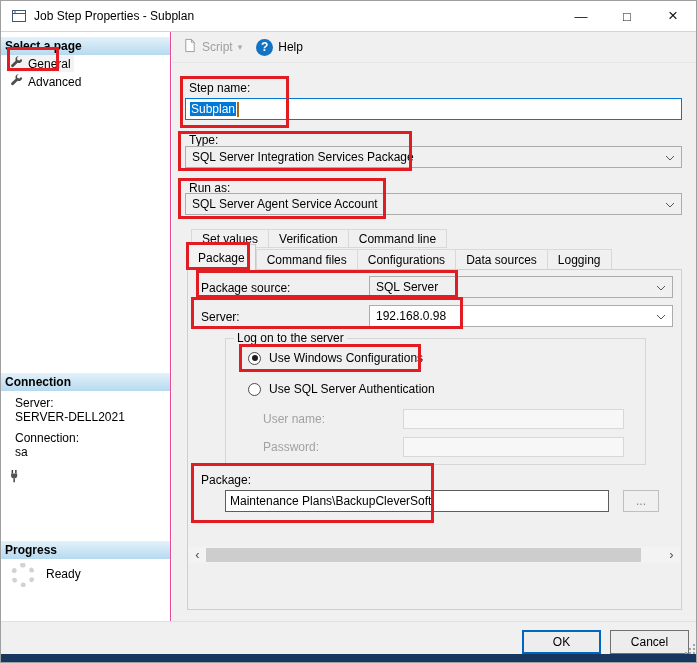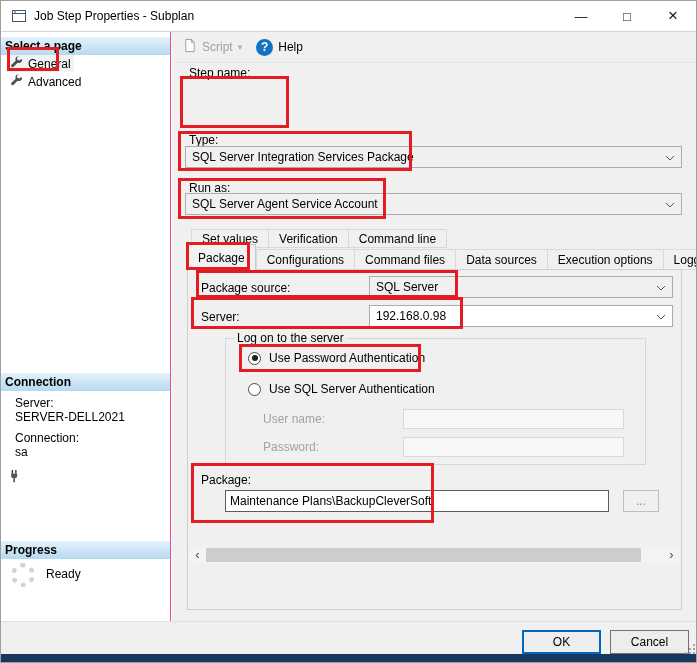--- a/index.html
+++ b/index.html
@@ -163,21 +163,25 @@
         </span>
         <span>Script</span>
         <span class="chev">▾</span>
       </span>
       <span class="tool-help">
         <span class="help-badge">?</span>
         <span>Help</span>
       </span>
     </div>
 
-    <div class="flabel" style="left:17px;top:34px;">Step name:</div>
+    <div class="flabel" style="left:17px;top:49px;">Step name:</div>
+    <div class="field" style="left:13px;top:66px;width:497px;border-color:#0078d7;">
+      <span class="sel-text">Subplan</span>
+        <span class="caret"></span>
+    </div>
 
     <div class="flabel" style="left:17px;top:101px;">Type:</div>
     <div class="combo" style="left:13px;top:114px;width:497px;">
       <span>SQL Server Integration Services Package</span>
       <span class="chevbox">
         <svg class="chevron-svg" width="10" height="6" viewBox="0 0 10 6">
             <polyline points="1,1 5,5 9,1" fill="none" stroke="#565656"></polyline>
           </svg>
       </span>
     </div>
@@ -193,24 +197,23 @@
     </div>
 
     <div class="tabs1">
       <span class="tab">Set values</span>
       <span class="tab">Verification</span>
       <span class="tab">Command line</span>
     </div>
 
     <div class="tabs2">
       <span class="tab active">Package</span>
+      <span class="tab">Command files</span>
       <span class="tab">Configurations</span>
-      <span class="tab">Command files</span>
       <span class="tab">Data sources</span>
-      <span class="tab">Execution options</span>
       <span class="tab">Logging</span>
     </div>
 
     <div class="tabpanel">
       <div class="flabel" style="left:13px;top:11px;">Package source:</div>
       <div class="combo" style="left:181px;top:6px;width:304px;">
         <span>SQL Server</span>
         <span class="chevbox">
           <svg class="chevron-svg" width="10" height="6" viewBox="0 0 10 6">
               <polyline points="1,1 5,5 9,1" fill="none" stroke="#565656"></polyline>
@@ -227,21 +230,21 @@
             </svg>
         </span>
       </div>
 
       <div class="groupbox">
         <span class="legend">Log on to the server</span>
         <div class="radio-row" style="left:22px;top:12px;">
           <span class="radio">
               <span class="dot"></span>
             </span>
-          <span>Use Password Authentication</span>
+          <span>Use Windows Configurations</span>
         </div>
         <div class="radio-row" style="left:22px;top:43px;">
           <span class="radio"></span>
           <span>Use SQL Server Authentication</span>
         </div>
         <div class="flabel dis-label" style="left:37px;top:73px;">User name:</div>
         <div class="dis-input" style="left:177px;top:70px;width:221px;"></div>
         <div class="flabel dis-label" style="left:37px;top:101px;">Password:</div>
         <div class="dis-input" style="left:177px;top:98px;width:221px;"></div>
       </div>

